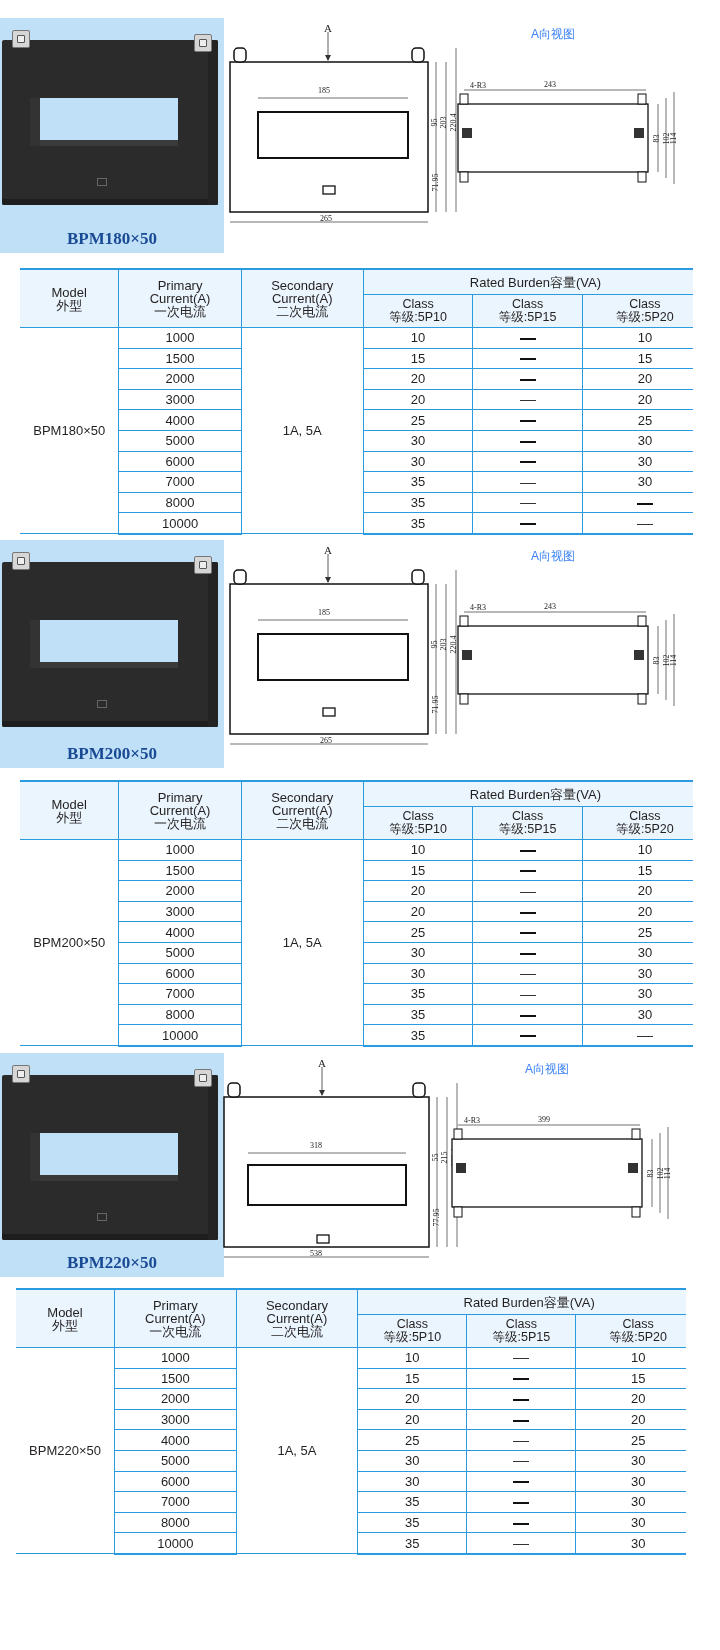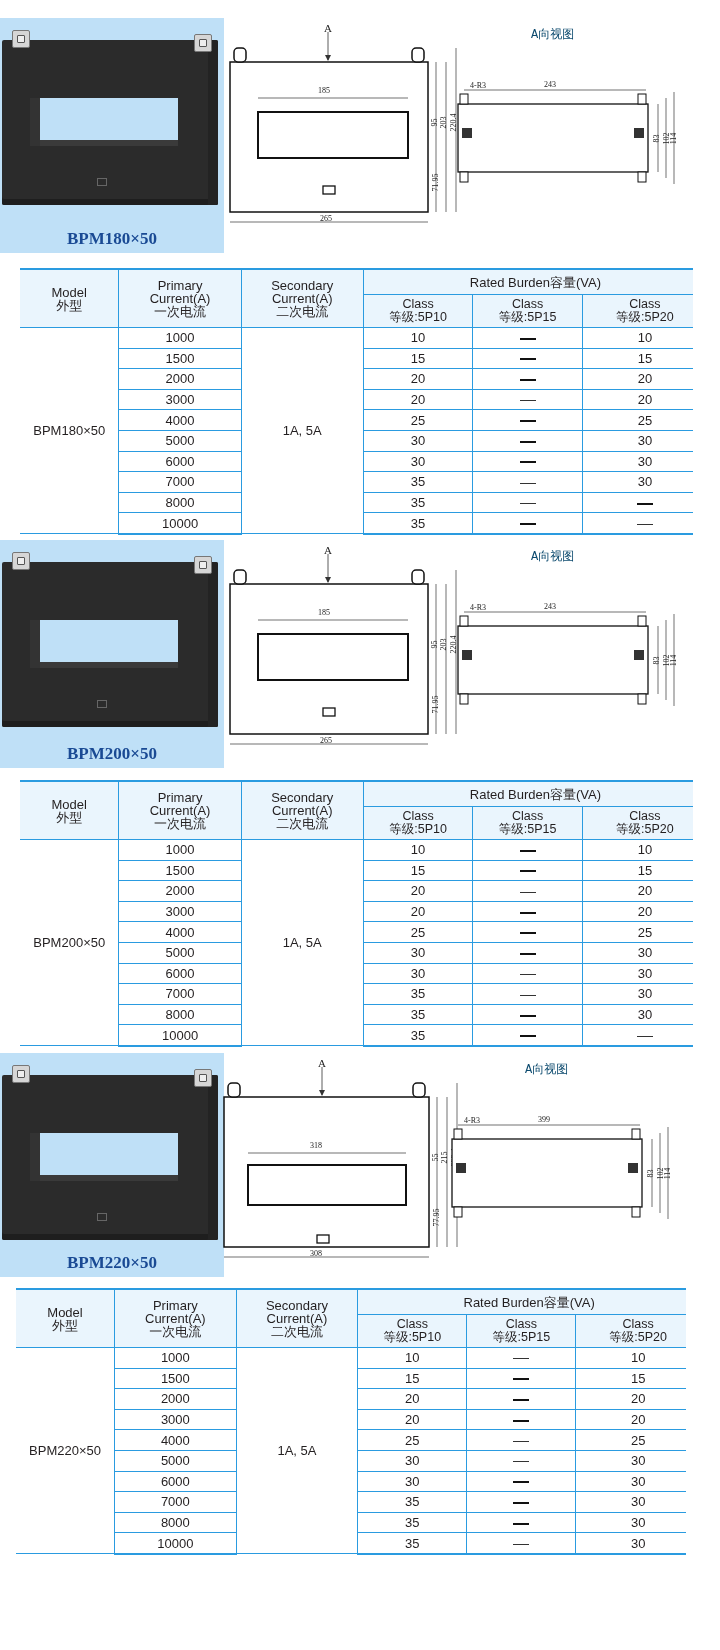--- a/index.html
+++ b/index.html
@@ -7,21 +7,21 @@
   .section { position:absolute; left:0; width:720px; }
   .photo { position:absolute; left:0; width:224px; background:#bfe0f7; }
   .ct-body { position:absolute; background:#2b2b2b; border-radius:2px; box-shadow: inset -10px 0 0 #232323, inset 0 -6px 0 #1e1e1e; }
   .ct-window { position:absolute; background:#bfe0f7; box-shadow: inset 10px 0 0 #333, inset 0 -6px 0 #3a3a3a; }
   .ct-term { position:absolute; width:16px; height:16px; background:#d6d6d6; border:1px solid #777; border-radius:2px; }
   .ct-term::after { content:""; position:absolute; left:4px; top:4px; width:6px; height:6px; border:1px solid #555; border-radius:1px; background:#eee; }
   .ct-p1 { position:absolute; width:8px; height:6px; border:1px solid #666; }
   .model-label { position:absolute; left:0; width:224px; text-align:center; font-weight:bold; font-size:17px; color:#1a4a94; font-family:"Liberation Serif", serif; }
   .drawing { position:absolute; }
   .dwg-text { position:absolute; font-size:8px; color:#222; font-family:"Liberation Serif", serif; white-space:nowrap; }
-  .dwg-title { position:absolute; font-size:12px; color:#0c4a6e; font-family:Liberation Mono, monospace; }
+  .dwg-title { position:absolute; font-size:12px; color:#3b82f6; font-family:Liberation Sans, sans-serif; }
   table.spec { position:absolute; border-collapse:collapse; font-family:Liberation Sans, sans-serif; font-size:13px; color:#231f20; table-layout:fixed; }
   table.spec td, table.spec th { border:1px solid #2a9be0; text-align:center; padding:0; font-weight:normal; }
   table.spec thead th { background:#eaf5fd; line-height:13px; }
   table.spec tbody td { height:19.6px; line-height:19px; }
   table.spec .hdr-small { font-size:12.5px;margin-left:21px; }
   table.spec tr:first-child th { border-top:2px solid #2a9be0; }
   table.spec tbody tr:last-child td { border-bottom:2px solid #2a9be0; }
   table.spec .nol { border-left:none; }
   table.spec .nor { border-right:none;padding-left:14px; }
   .dash-bold { display:inline-block; width:16px; height:2px; background:#111; vertical-align:middle; }
@@ -367,21 +367,21 @@
     <line x1="102" y1="4" x2="102" y2="32" stroke="#333" stroke-width="0.8"></line>
     <polygon points="99,27 105,27 102,33" fill="#333"></polygon>
     <line x1="4" y1="194" x2="209" y2="194" stroke="#333" stroke-width="0.7"></line>
     <line x1="217" y1="34" x2="217" y2="184" stroke="#333" stroke-width="0.7"></line>
     <line x1="227" y1="34" x2="227" y2="184" stroke="#333" stroke-width="0.7"></line>
     <line x1="237" y1="20" x2="237" y2="184" stroke="#333" stroke-width="0.7"></line>
     <rect x="97" y="172" width="12" height="8" fill="#fff" stroke="#111" stroke-width="1.3"></rect>
   </svg>
   <div class="dwg-text" style="left:318px;top:20px;font-size:11px">A</div>
   <div class="dwg-text" style="left:310px;top:104px">318</div>
-  <div class="dwg-text" style="left:310px;top:212px">308</div>
+  <div class="dwg-text" style="left:310px;top:212px">538</div>
   <div class="dwg-text" style="left:431px;top:116px;transform:rotate(-90deg)">55</div>
   <div class="dwg-text" style="left:438px;top:116px;transform:rotate(-90deg)">215</div>
   <div class="dwg-text" style="left:445px;top:116px;transform:rotate(-90deg)">232.4</div>
   <div class="dwg-text" style="left:427px;top:176px;transform:rotate(-90deg)">77.95</div>
 
   <div class="dwg-title" style="left:525px;top:24px">A向视图</div>
   <svg class="drawing" style="left:450px;top:76px" width="230" height="120">
     <line x1="8" y1="12" x2="190" y2="12" stroke="#333" stroke-width="0.7"></line>
     <rect x="2" y="26" width="190" height="68" fill="#fff" stroke="#111" stroke-width="1.3"></rect>
     <rect x="6" y="50" width="10" height="10" fill="#333"></rect>

